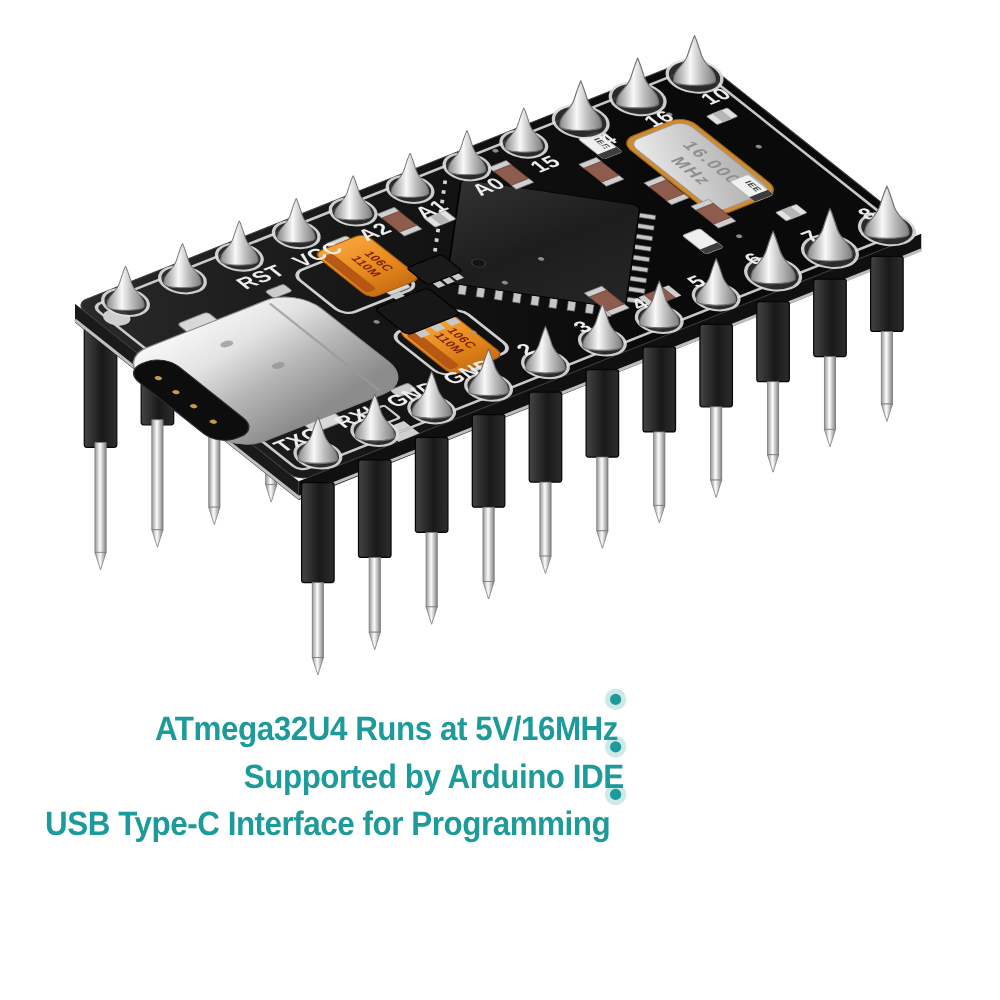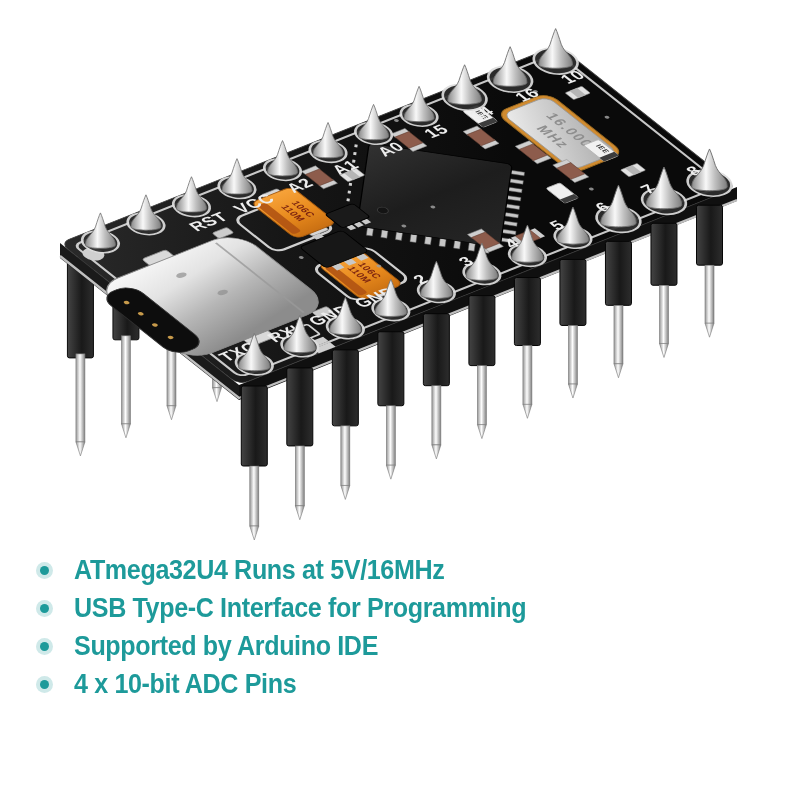--- a/index.html
+++ b/index.html
@@ -8,21 +8,21 @@
   #photo-area{position:absolute;left:0;top:0;width:800px;height:800px;}
   .silk{font-family:"Liberation Sans",sans-serif;font-weight:bold;font-size:17px;
         fill:#ededed;letter-spacing:.5px;}
   .silk-sm{font-family:"Liberation Sans",sans-serif;font-weight:bold;font-size:9.5px;
         fill:#7c2410;letter-spacing:.3px;}
   .engrave{font-family:"Liberation Sans",sans-serif;font-weight:bold;font-size:14px;
         fill:#8e8e8e;letter-spacing:1.5px;}
   .ledmark{font-family:"Liberation Sans",sans-serif;font-weight:bold;font-size:7px;
         fill:#3a3a3a;letter-spacing:.5px;}
   .features{position:absolute;left:36px;top:551px;list-style:none;margin:0;padding:0;}
-  .features li{display:flex;align-items:center;height:38px;}
+  .features li{display:flex;align-items:flex-end;height:38px;flex-direction:column;}
   .dot{width:17px;height:17px;border-radius:50%;background:#cfe9e9;
        display:flex;align-items:center;justify-content:center;margin-right:21px;flex:0 0 17px;}
   .dot-core{width:9px;height:9px;border-radius:50%;background:#1d9a9a;}
   .feat{font-weight:bold;font-size:27px;color:#1d9a9a;letter-spacing:-0.4px;
         transform:scaleX(.93);transform-origin:left center;white-space:nowrap;}
 </style>
 </head>
 <body>
 
 <div id="photo-area">
@@ -451,27 +451,21 @@
   <li>
       <span class="dot">
         <span class="dot-core"></span>
       </span>
       <span class="feat">ATmega32U4 Runs at 5V/16MHz</span>
     </li>
   <li>
       <span class="dot">
         <span class="dot-core"></span>
       </span>
-      <span class="feat">USB Type-C Interface for Programming</span>
-    </li>
-  <li>
-      <span class="dot">
-        <span class="dot-core"></span>
-      </span>
       <span class="feat">Supported by Arduino IDE</span>
     </li>
   <li>
       <span class="dot">
         <span class="dot-core"></span>
       </span>
-      <span class="feat">4 x 10-bit ADC Pins</span>
+      <span class="feat">USB Type-C Interface for Programming</span>
     </li>
 </ul>
 
 </body></html>

